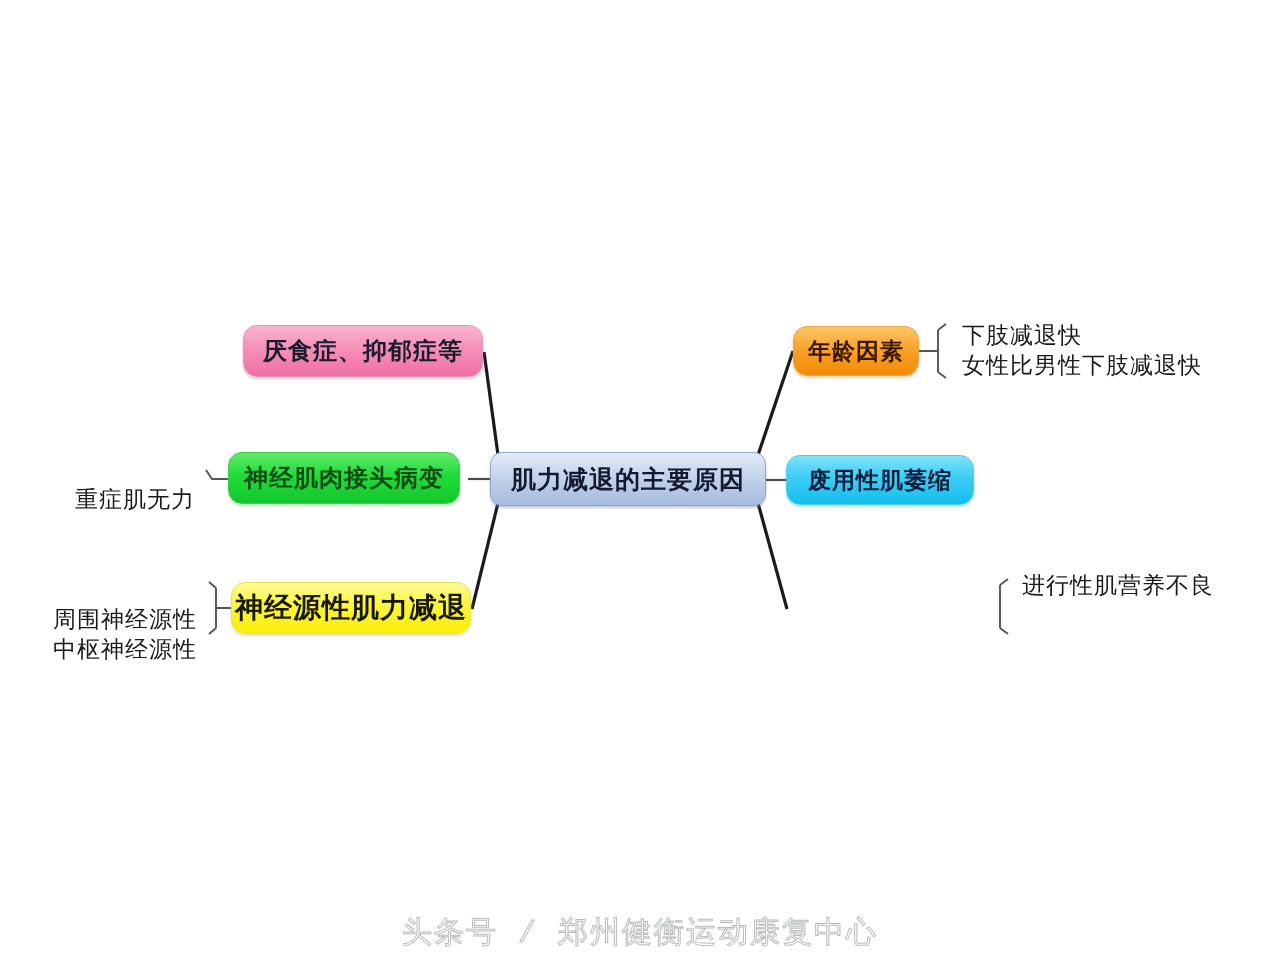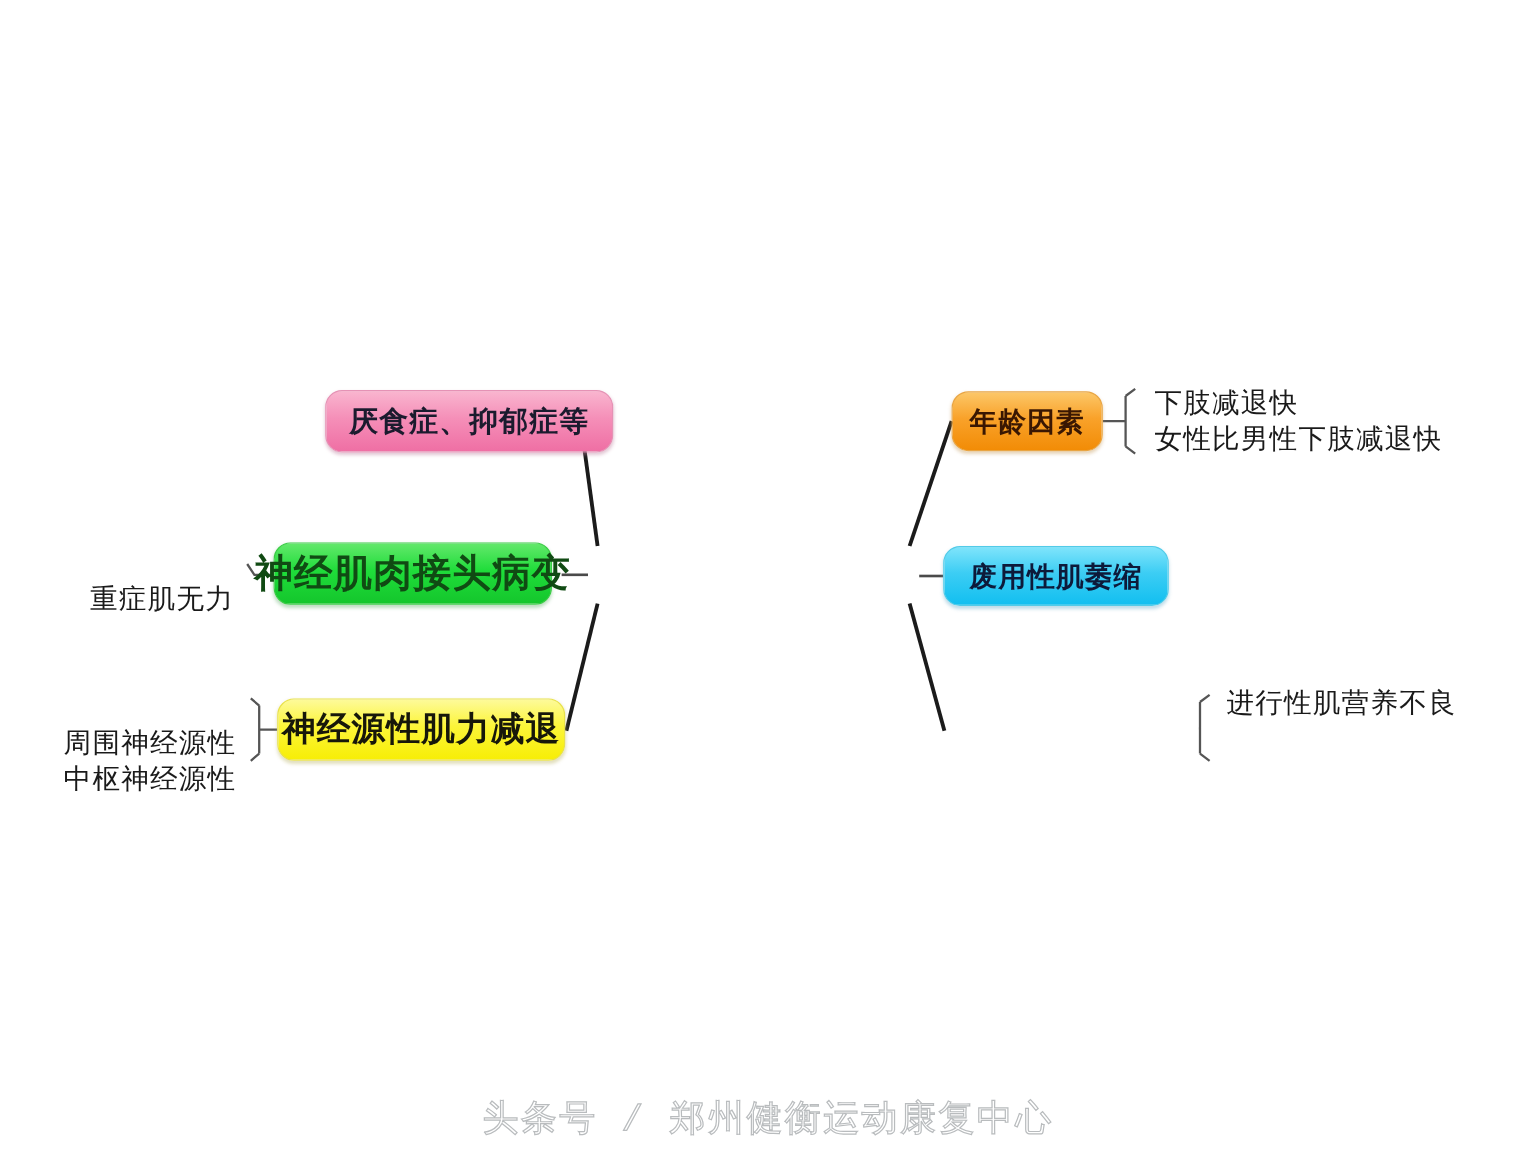--- a/index.html
+++ b/index.html
@@ -49,30 +49,29 @@
   }
 
   .node-pink {
     left: 243px; top: 325px;
     width: 240px; height: 52px;
     background: linear-gradient(to bottom, #f9b5cf 0%, #f58fb8 45%, #ef6fa4 100%);
     border: 1px solid #e592b5;
     color: #1b1b2e;
     font-size: 24px;
     box-shadow: 0 2px 3px rgba(190,130,160,0.45);
-    margin-left: 28px;
   }
 
   .node-green {
     left: 228px; top: 452px;
     width: 232px; height: 52px;
     background: linear-gradient(to bottom, #63e86b 0%, #1fdd3a 45%, #14c62c 100%);
     border: 1px solid #3bcb46;
     color: #104a13;
-    font-size: 32px;
+    font-size: 24px;
     box-shadow: 0 2px 3px rgba(110,180,120,0.45);
   }
 
   .node-yellow {
     left: 231px; top: 582px;
     width: 240px; height: 52px;
     background: linear-gradient(to bottom, #fdfa9a 0%, #fcf538 45%, #f7ee06 100%);
     border: 1px solid #e8e14a;
     color: #17170a;
     font-size: 28px;
@@ -165,20 +164,21 @@
     <path d="M 231 608 L 216 608 M 216 588 L 216 628
              M 216 588 L 209 582 M 216 628 L 209 634" stroke="#555555" stroke-width="1.9" fill="none"></path>
 
     <path d="M 919 351 L 938 351 M 938 330 L 938 372
              M 938 330 L 946 324 M 938 372 L 946 378" stroke="#555555" stroke-width="1.9" fill="none"></path>
 
     <path d="M 999 607 L 1000 607 M 1000 585 L 1000 628
              M 1000 585 L 1008 579 M 1000 628 L 1008 634" stroke="#555555" stroke-width="1.9" fill="none"></path>
   </svg>
 
+  <div class="node node-center">肌力减退的主要原因</div>
 
   <div class="node node-pink">厌食症、抑郁症等</div>
 
   <div class="node node-green">神经肌肉接头病变</div>
 
   <div class="node node-yellow">神经源性肌力减退</div>
 
   <div class="node node-orange">年龄因素</div>
 
   <div class="node node-cyan">废用性肌萎缩</div>

